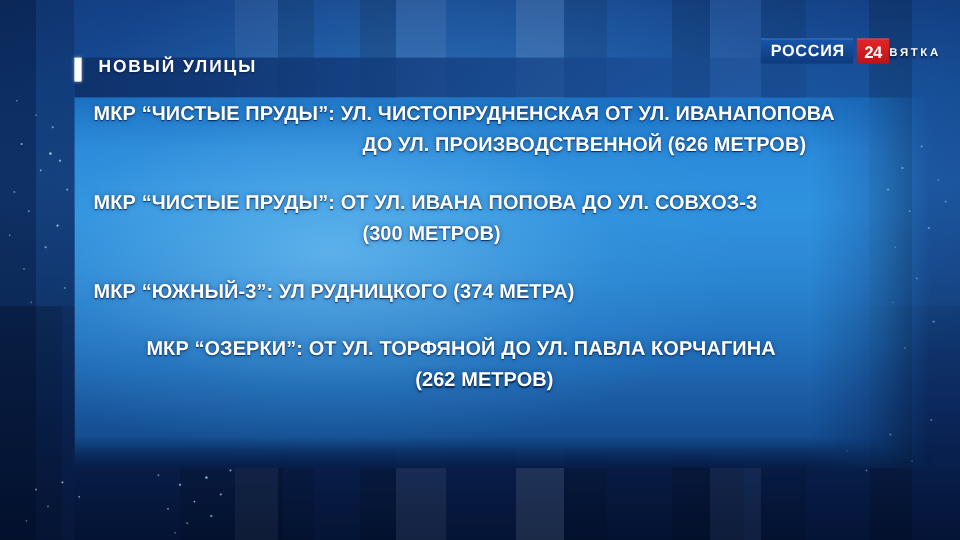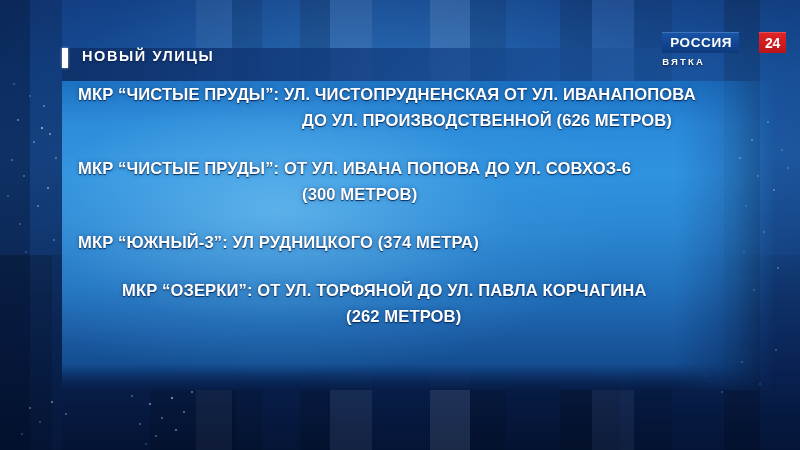--- a/index.html
+++ b/index.html
@@ -203,41 +203,41 @@
       0 1px 1px rgba(4,30,70,0.85),
       0 0 4px rgba(10,50,110,0.55);
   }
   .entry-line.indent { padding-left:224px; }
   .entry-line.indent-mid { padding-left:224px; }
 
   
   #logo {
     position:absolute;
     right:14px; top:32px;
-    display:flex; flex-direction:column; align-items:flex-start;
+    display:flex; flex-direction:row; align-items:center;
   }
   #logo-row { display:flex; align-items:stretch; height:21px; }
   #logo-name-box {
     background:linear-gradient(180deg,#1756ab 0%, #124590 55%, #0e3a7d 100%);
     display:flex; align-items:center;
     padding:0 7px 0 8px;
     box-shadow:inset 0 1px 0 rgba(255,255,255,0.18);
   }
   #logo-name {
     color:#ffffff;
     font-size:13.5px;
     font-weight:bold;
     letter-spacing:0.6px;
     line-height:1;
   }
   #logo-24-box {
     background:linear-gradient(180deg,#e02527 0%, #cf1b1d 60%, #b81517 100%);
     display:flex; align-items:center; justify-content:center;
     width:27px;
-    margin-left:20px;
+    margin-left:3px;
     box-shadow:inset 0 1px 0 rgba(255,255,255,0.20);
   }
   #logo-24 {
     color:#ffffff;
     font-size:14px;
     font-weight:bold;
     letter-spacing:-0.4px;
     line-height:1;
   }
   #logo-region {
@@ -272,21 +272,21 @@
     </div>
 
     <div id="entries">
 
       <div class="entry">
         <div class="entry-line">МКР “ЧИСТЫЕ ПРУДЫ”: УЛ. ЧИСТОПРУДНЕНСКАЯ ОТ УЛ. ИВАНАПОПОВА</div>
         <div class="entry-line indent">ДО УЛ. ПРОИЗВОДСТВЕННОЙ (626 МЕТРОВ)</div>
       </div>
 
       <div class="entry">
-        <div class="entry-line">МКР “ЧИСТЫЕ ПРУДЫ”: ОТ УЛ. ИВАНА ПОПОВА ДО УЛ. СОВХОЗ-6</div>
+        <div class="entry-line">МКР “ЧИСТЫЕ ПРУДЫ”: ОТ УЛ. ИВАНА ПОПОВА ДО УЛ. СОВХОЗ-3</div>
         <div class="entry-line indent-mid">(300 МЕТРОВ)</div>
       </div>
 
       <div class="entry">
         <div class="entry-line">МКР “ЮЖНЫЙ-3”: УЛ РУДНИЦКОГО (374 МЕТРА)</div>
       </div>
 
       <div class="entry">
         <div class="entry-line">МКР “ОЗЕРКИ”: ОТ УЛ. ТОРФЯНОЙ ДО УЛ. ПАВЛА КОРЧАГИНА</div>
         <div class="entry-line indent-mid">(262 МЕТРОВ)</div>

